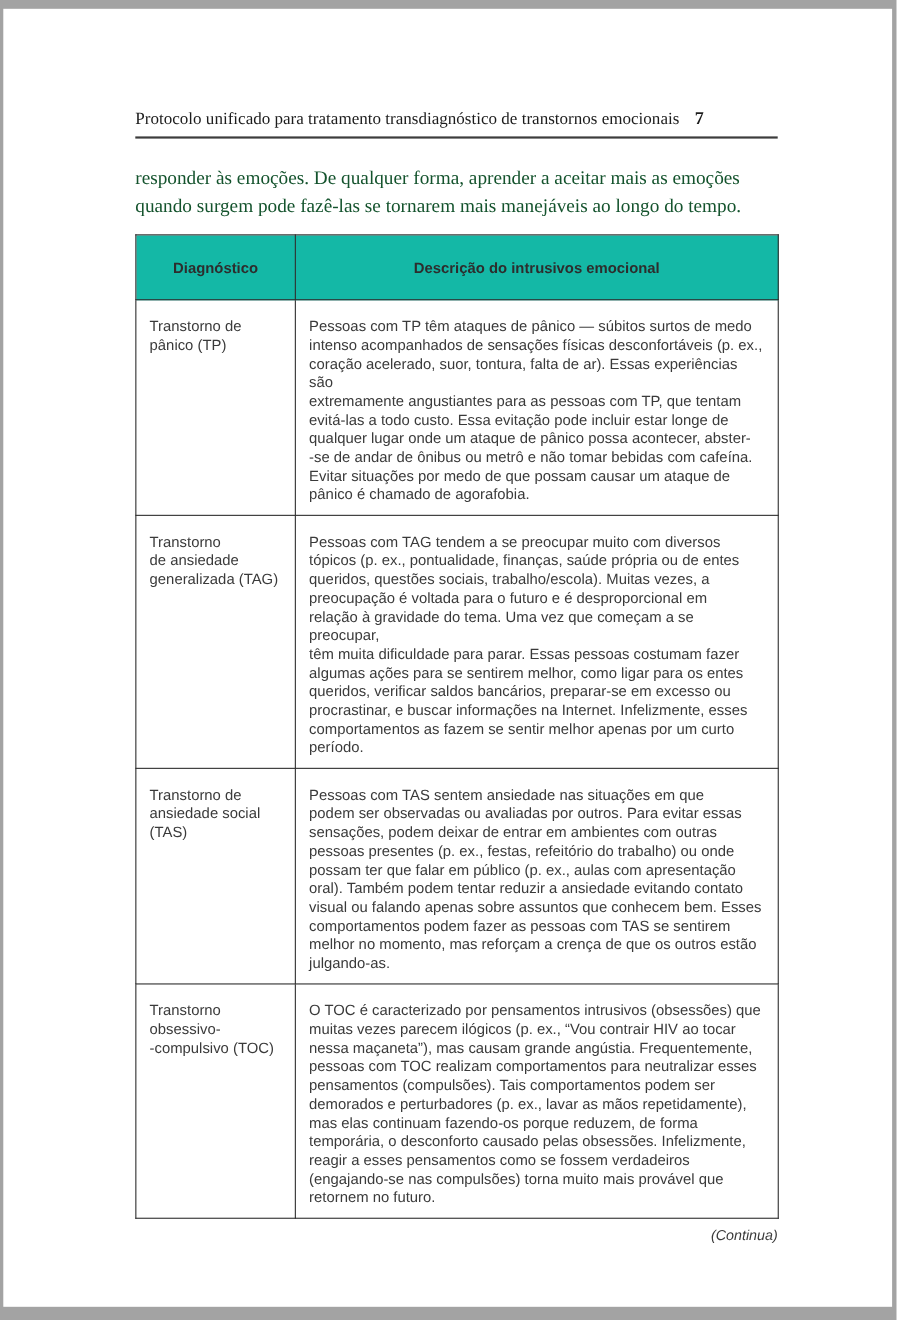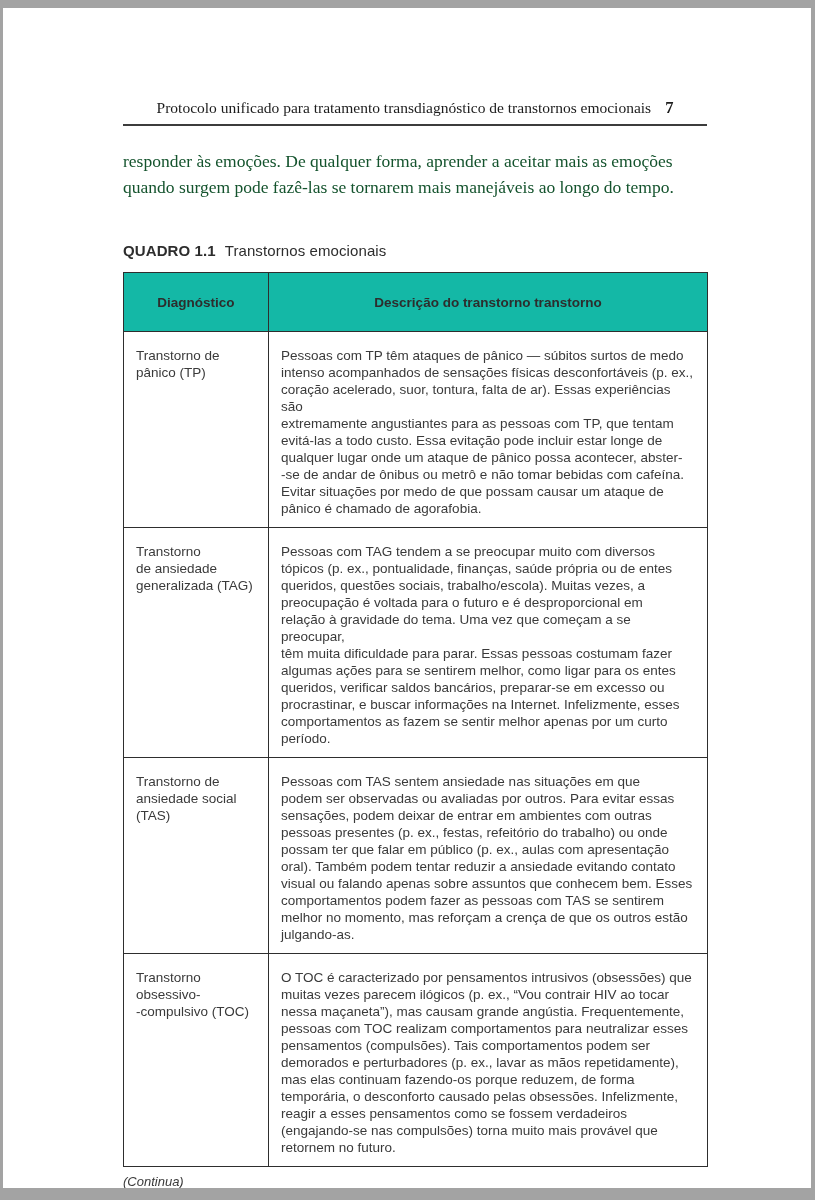--- a/index.html
+++ b/index.html
@@ -25,21 +25,21 @@
   }
   .content {
     margin-left: 120px;
     width: 584px;
   }
   
   .running-head {
     padding-top: 90px;
     padding-bottom: 6px;
     border-bottom: 2px solid #3c3c3c;
-    text-align: center;
+    text-align: left;
     font-family: "Liberation Serif", serif;
     font-size: 15.5px;
     color: #1c1c1c;
     white-space: nowrap;
   }
   .running-head .pagenum {
     font-weight: bold;
     font-size: 16.5px;
     margin-left: 14px;
   }
@@ -93,51 +93,49 @@
     line-height: 17px;
     white-space: pre-line;
   }
   tr.row-1 td { height: 146px; }
   tr.row-2 td { height: 181px; }
   tr.row-3 td { height: 156px; }
   tr.row-4 td { height: 182px; }
   
   .continua {
     margin-top: 7px;
+    text-align: right;
     font-style: italic;
     font-size: 13px;
     color: #3a3a3a;
   }
 </style>
 </head>
 <body>
 
 <div class="page">
   <div class="content">
 
     <div class="running-head">
       <span>Protocolo unificado para tratamento transdiagnóstico de transtornos emocionais</span><span class="pagenum">7</span>
     </div>
 
     <p class="intro">responder às emoções. De qualquer forma, aprender a aceitar mais as emoções
 quando surgem pode fazê-las se tornarem mais manejáveis ao longo do tempo.</p>
 
-    <div class="table-title">
-      <span class="label">QUADRO 1.1</span><span>Transtornos emocionais</span>
-    </div>
 
     <table class="disorders">
       <colgroup>
         <col class="c-diag">
         <col class="c-desc">
       </colgroup>
       <thead>
         <tr>
           <th>Diagnóstico</th>
-          <th>Descrição do transtorno transtorno</th>
+          <th>Descrição do intrusivos emocional</th>
         </tr>
       </thead>
       <tbody>
         <tr class="row-1">
           <td>Transtorno de
 pânico (TP)</td>
           <td>Pessoas com TP têm ataques de pânico — súbitos surtos de medo
 intenso acompanhados de sensações físicas desconfortáveis (p. ex.,
 coração acelerado, suor, tontura, falta de ar). Essas experiências são
 extremamente angustiantes para as pessoas com TP, que tentam

